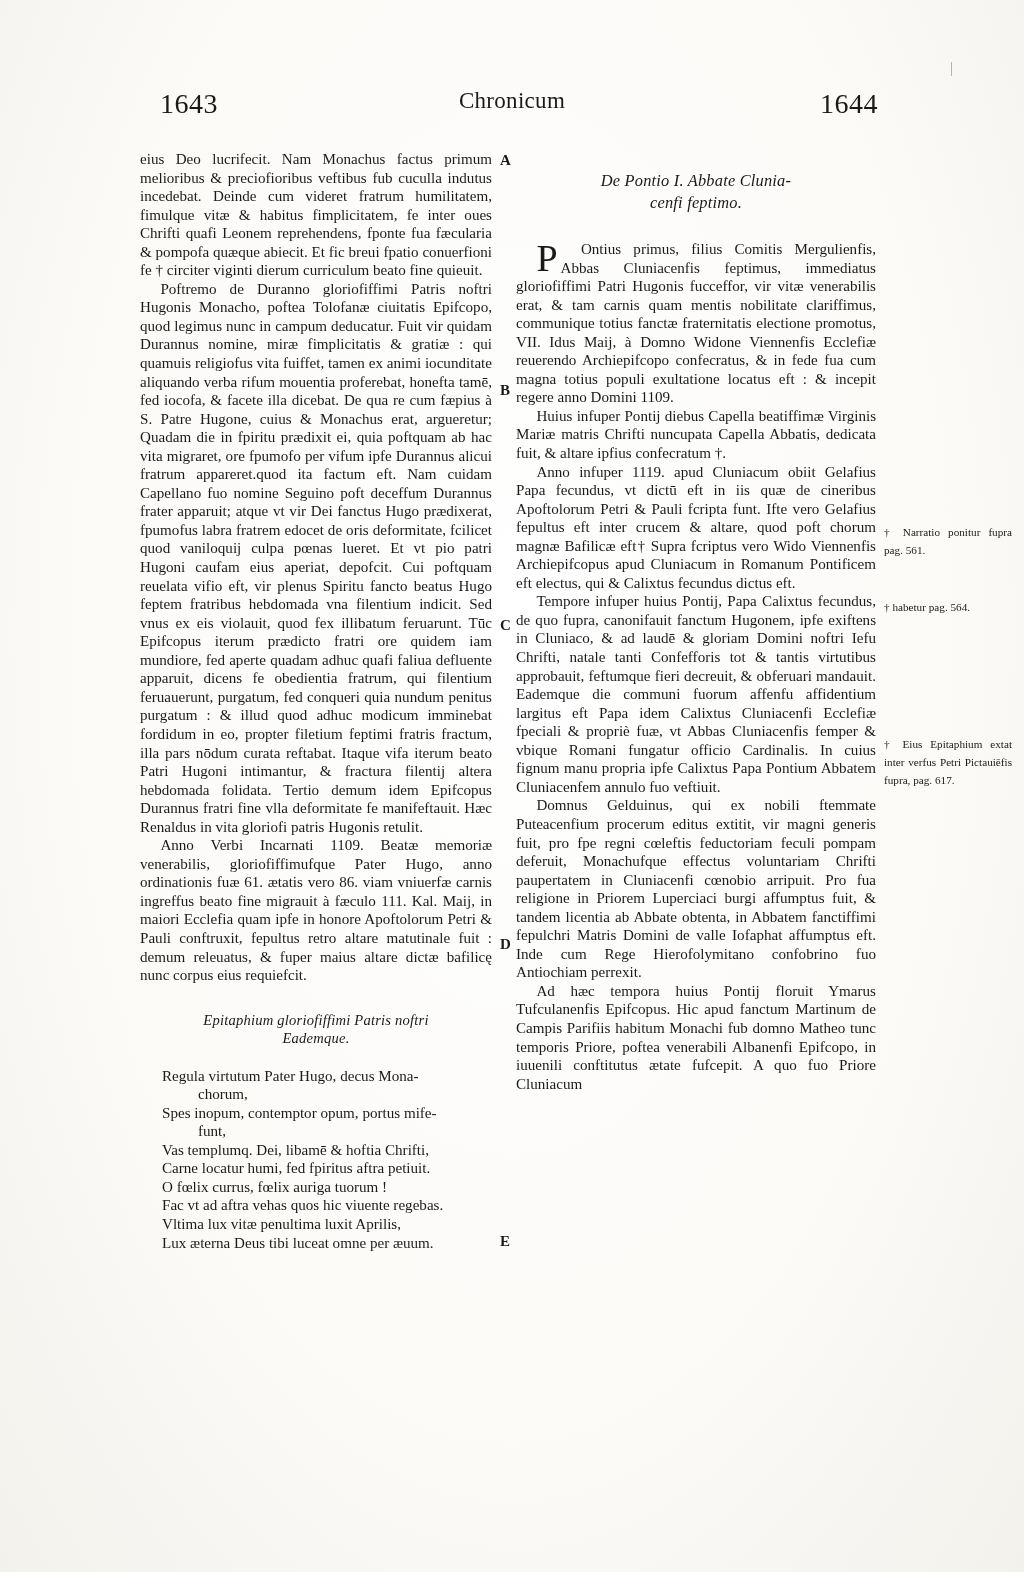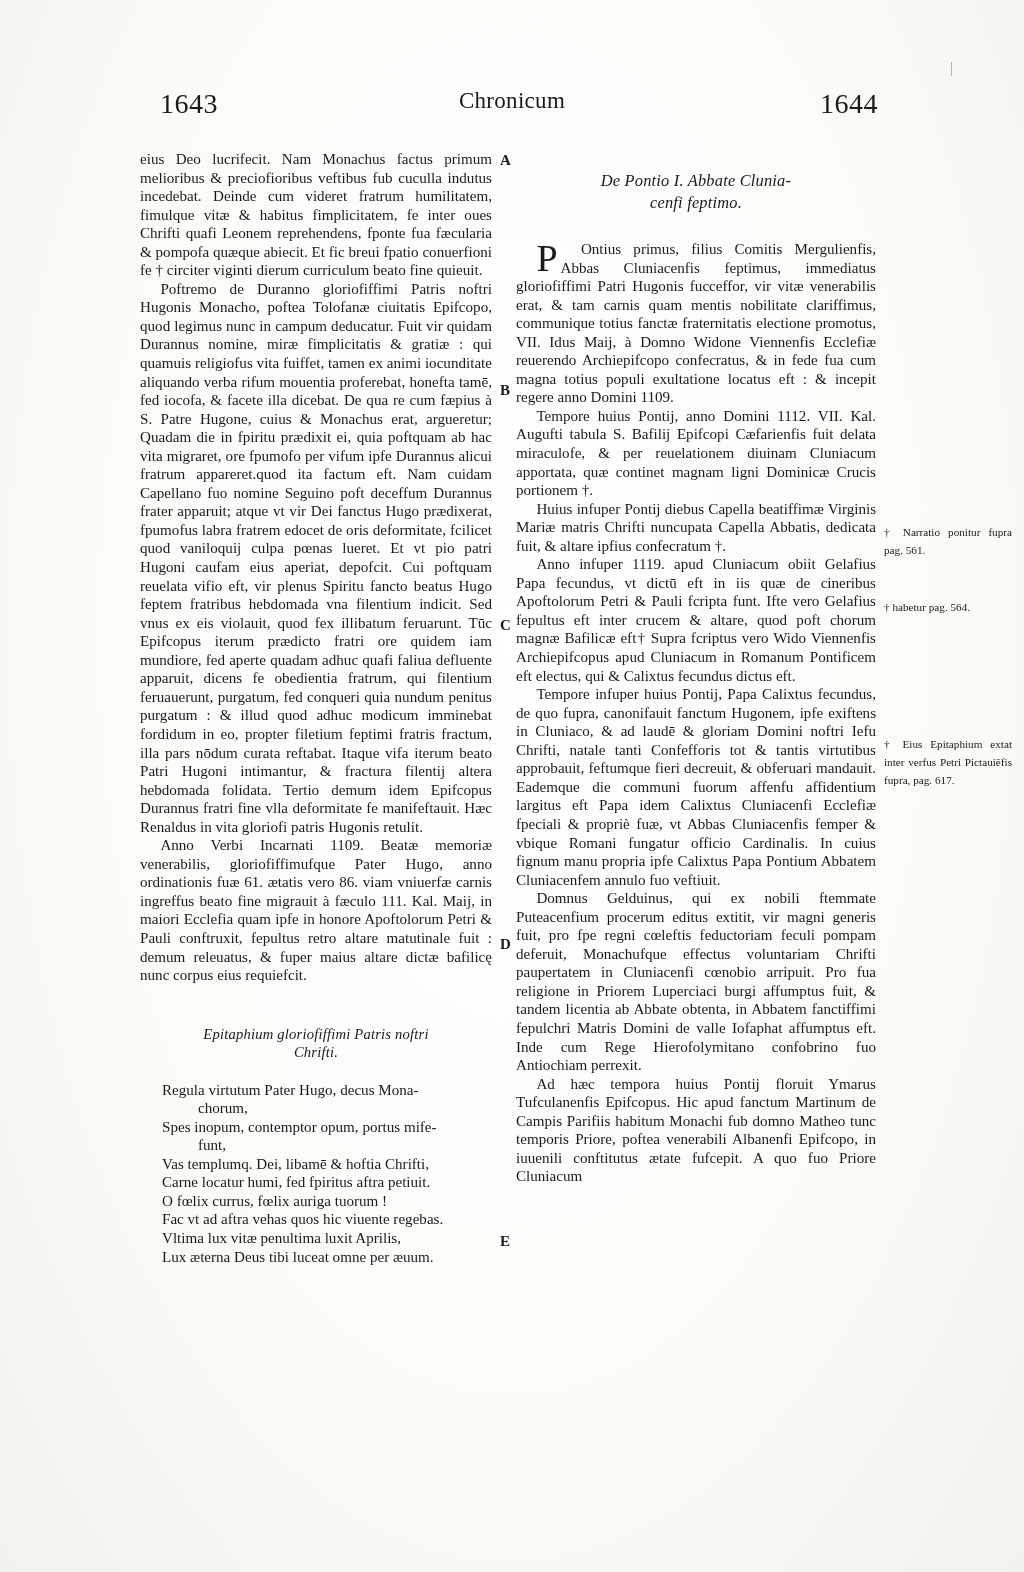--- a/index.html
+++ b/index.html
@@ -65,21 +65,21 @@
     float:left;
     font-size:38px; line-height:30px;
     padding:3px 2px 0 0; margin-right:1px;
     font-family:"Liberation Serif", serif;
   }
 
   
   .epitaph-head {
     font-style:italic; text-align:center;
     font-size:14.6px; line-height:18px;
-    margin:40px 0 20px 0; text-indent:0;
+    margin:26px 0 20px 0; text-indent:0;
     letter-spacing:0.2px;
   }
   .verse { margin:0; text-indent:0; padding-left:22px; }
   .verse .vline { display:block; text-indent:-10px; padding-left:10px; }
   .verse .vline .runover { padding-left:26px; }
   .verse-center { display:block; text-align:center; text-indent:0; padding-left:0; margin-top:1px; }
 
   
   .gutter-letter {
     position:absolute; left:500px;
@@ -115,21 +115,21 @@
     <div class="gutter-letter" style="top: 1233px;">E</div>
   </div>
 
 <div class="col col-left">
   <p class="noindent">eius Deo lucrifecit. Nam Monachus factus primum melioribus &amp; preciofioribus veftibus fub cuculla indutus incedebat. Deinde cum videret fratrum humilitatem, fimulque vitæ &amp; habitus fimplicitatem, fe inter oues Chrifti quafi Leonem reprehendens, fponte fua fæcularia &amp; pompofa quæque abiecit. Et fic breui fpatio conuerfioni fe † circiter viginti dierum curriculum beato fine quieuit.</p>
   <p>Poftremo de Duranno gloriofiffimi Patris noftri Hugonis Monacho, poftea Tolofanæ ciuitatis Epifcopo, quod legimus nunc in campum deducatur. Fuit vir quidam Durannus nomine, miræ fimplicitatis &amp; gratiæ : qui quamuis religiofus vita fuiffet, tamen ex animi iocunditate aliquando verba rifum mouentia proferebat, honefta tamē, fed iocofa, &amp; facete illa dicebat. De qua re cum fæpius à S. Patre Hugone, cuius &amp; Monachus erat, argueretur; Quadam die in fpiritu prædixit ei, quia poftquam ab hac vita migraret, ore fpumofo per vifum ipfe Durannus alicui fratrum appareret.quod ita factum eft. Nam cuidam Capellano fuo nomine Seguino poft deceffum Durannus frater apparuit; atque vt vir Dei fanctus Hugo prædixerat, fpumofus labra fratrem edocet de oris deformitate, fcilicet quod vaniloquij culpa pœnas lueret. Et vt pio patri Hugoni caufam eius aperiat, depofcit. Cui poftquam reuelata vifio eft, vir plenus Spiritu fancto beatus Hugo feptem fratribus hebdomada vna filentium indicit. Sed vnus ex eis violauit, quod fex illibatum feruarunt. Tūc Epifcopus iterum prædicto fratri ore quidem iam mundiore, fed aperte quadam adhuc quafi faliua defluente apparuit, dicens fe obedientia fratrum, qui filentium feruauerunt, purgatum, fed conqueri quia nundum penitus purgatum : &amp; illud quod adhuc modicum imminebat fordidum in eo, propter filetium feptimi fratris fractum, illa pars nōdum curata reftabat. Itaque vifa iterum beato Patri Hugoni intimantur, &amp; fractura filentij altera hebdomada folidata. Tertio demum idem Epifcopus Durannus fratri fine vlla deformitate fe manifeftauit. Hæc Renaldus in vita gloriofi patris Hugonis retulit.</p>
   <p>Anno Verbi Incarnati 1109. Beatæ memoriæ venerabilis, gloriofiffimufque Pater Hugo, anno ordinationis fuæ 61. ætatis vero 86. viam vniuerfæ carnis ingreffus beato fine migrauit à fæculo 111. Kal. Maij, in maiori Ecclefia quam ipfe in honore Apoftolorum Petri &amp; Pauli conftruxit, fepultus retro altare matutinale fuit : demum releuatus, &amp; fuper maius altare dictæ bafilicę nunc corpus eius requiefcit.</p>
 
   <div class="epitaph-head">
     <span>Epitaphium gloriofiffimi Patris noftri</span><br>
-    <span>Chrifti.</span>
+    <span>Eademque.</span>
   </div>
 
   <div class="verse" id="verse-block">
       <span class="vline">Regula virtutum Pater Hugo, decus Mona-<br><span class="runover">chorum,</span></span>
       <span class="vline">Spes inopum, contemptor opum, portus mife-<br><span class="runover">funt,</span></span>
       <span class="vline">Vas templumq. Dei, libamē &amp; hoftia Chrifti,</span>
       <span class="vline">Carne locatur humi, fed fpiritus aftra petiuit.</span>
       <span class="vline">O fœlix currus, fœlix auriga tuorum !</span>
       <span class="vline">Fac vt ad aftra vehas quos hic viuente regebas.</span>
       <span class="vline">Vltima lux vitæ penultima luxit Aprilis,</span>
@@ -137,21 +137,20 @@
     </div>
 </div>
 
 <div class="col col-right">
   <div class="sect-head">
     <span>De Pontio I. Abbate Clunia-</span><br>
     <span>cenfi feptimo.</span>
   </div>
 
   <p class="dropcap-para"><span class="dc">P</span><span>Ontius primus, filius Comitis Mergulienfis, Abbas Cluniacenfis feptimus, immediatus gloriofiffimi Patri Hugonis fucceffor, vir vitæ venerabilis erat, &amp; tam carnis quam mentis nobilitate clariffimus, communique totius fanctæ fraternitatis electione promotus, VII. Idus Maij, à Domno Widone Viennenfis Ecclefiæ reuerendo Archiepifcopo confecratus, &amp; in fede fua cum magna totius populi exultatione locatus eft : &amp; incepit regere anno Domini 1109.</span></p>
-  <p>Tempore huius Pontij, anno Domini 1112. VII. Kal. Augufti tabula S. Bafilij Epifcopi Cæfarienfis fuit delata miraculofe, &amp; per reuelationem diuinam Cluniacum apportata, quæ continet magnam ligni Dominicæ Crucis portionem †.</p>
   <p>Huius infuper Pontij diebus Capella beatiffimæ Virginis Mariæ matris Chrifti nuncupata Capella Abbatis, dedicata fuit, &amp; altare ipfius confecratum †.</p>
   <p>Anno infuper 1119. apud Cluniacum obiit Gelafius Papa fecundus, vt dictū eft in iis quæ de cineribus Apoftolorum Petri &amp; Pauli fcripta funt. Ifte vero Gelafius fepultus eft inter crucem &amp; altare, quod poft chorum magnæ Bafilicæ eft† Supra fcriptus vero Wido Viennenfis Archiepifcopus apud Cluniacum in Romanum Pontificem eft electus, qui &amp; Calixtus fecundus dictus eft.</p>
   <p>Tempore infuper huius Pontij, Papa Calixtus fecundus, de quo fupra, canonifauit fanctum Hugonem, ipfe exiftens in Cluniaco, &amp; ad laudē &amp; gloriam Domini noftri Iefu Chrifti, natale tanti Confefforis tot &amp; tantis virtutibus approbauit, feftumque fieri decreuit, &amp; obferuari mandauit. Eademque die communi fuorum affenfu affidentium largitus eft Papa idem Calixtus Cluniacenfi Ecclefiæ fpeciali &amp; propriè fuæ, vt Abbas Cluniacenfis femper &amp; vbique Romani fungatur officio Cardinalis. In cuius fignum manu propria ipfe Calixtus Papa Pontium Abbatem Cluniacenfem annulo fuo veftiuit.</p>
   <p>Domnus Gelduinus, qui ex nobili ftemmate Puteacenfium procerum editus extitit, vir magni generis fuit, pro fpe regni cœleftis feductoriam feculi pompam deferuit, Monachufque effectus voluntariam Chrifti paupertatem in Cluniacenfi cœnobio arripuit. Pro fua religione in Priorem Luperciaci burgi affumptus fuit, &amp; tandem licentia ab Abbate obtenta, in Abbatem fanctiffimi fepulchri Matris Domini de valle Iofaphat affumptus eft. Inde cum Rege Hierofolymitano confobrino fuo Antiochiam perrexit.</p>
   <p>Ad hæc tempora huius Pontij floruit Ymarus Tufculanenfis Epifcopus. Hic apud fanctum Martinum de Campis Parifiis habitum Monachi fub domno Matheo tunc temporis Priore, poftea venerabili Albanenfi Epifcopo, in iuuenili conftitutus ætate fufcepit. A quo fuo Priore Cluniacum</p>
 </div>
 
 <div id="margin-notes">
     <div class="marginal" style="top: 523px;">† Narratio ponitur fupra pag. 561.</div>
     <div class="marginal" style="top: 598px;">† habetur pag. 564.</div>

